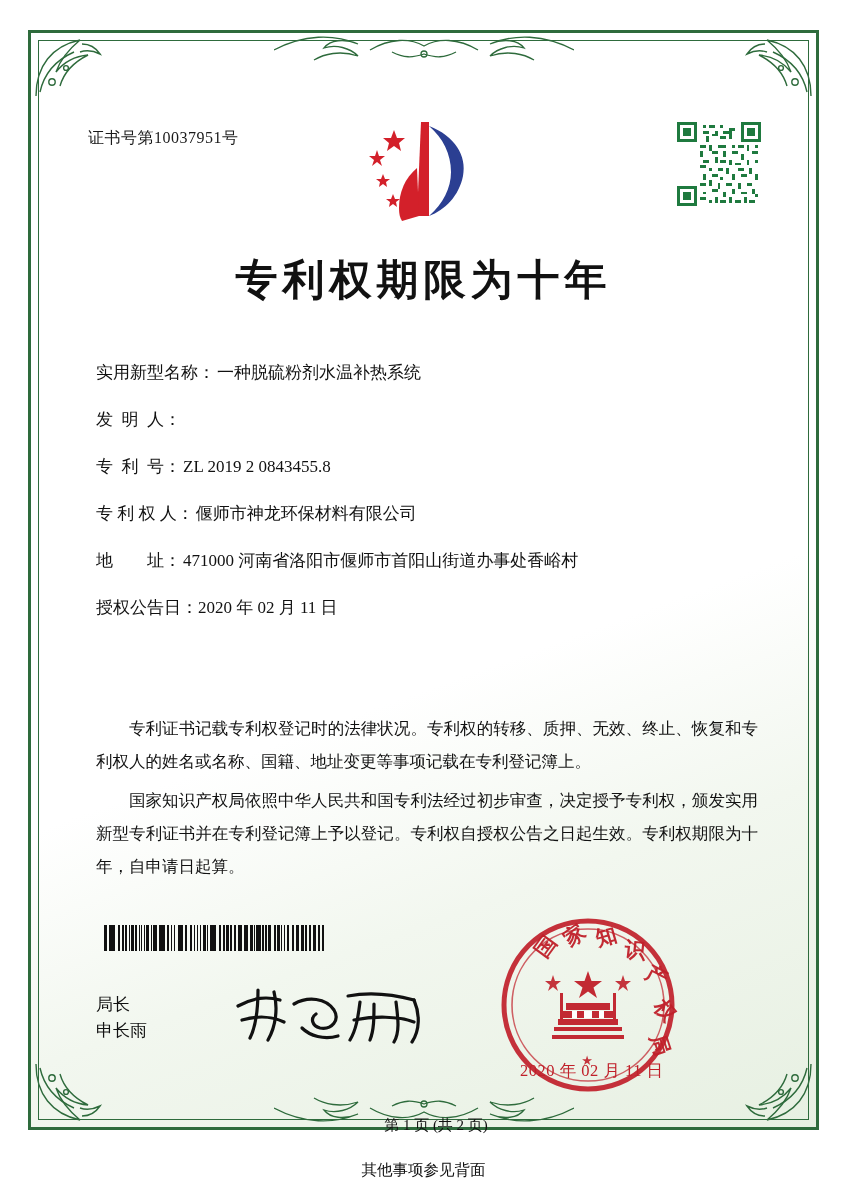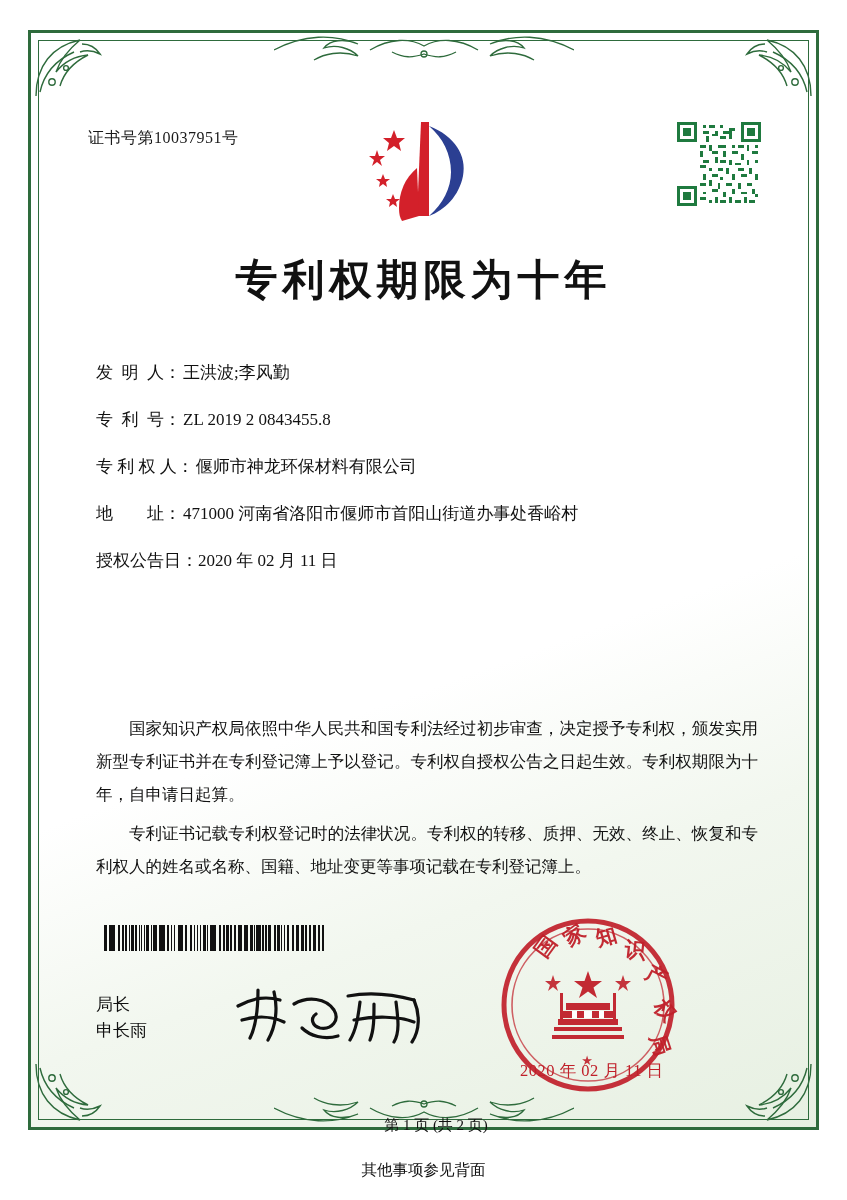--- a/index.html
+++ b/index.html
@@ -397,44 +397,47 @@
         <rect x="25" y="27" width="2" height="1"></rect>
           <rect x="27" y="25" width="1" height="1"></rect>
       </g>
     </svg>
   </div>
 
   <div class="title">专利权期限为十年</div>
 
   <div class="fields">
     <div class="field-row">
+      <span class="field-label">实用新型名称：</span>
+      <span class="field-value">一种脱硫粉剂水温补热系统</span>
+    </div>
+    <div class="field-row">
       <span class="field-label">发  明  人：</span>
-      <span class="field-value">王洪波;李风勤</span>
     </div>
     <div class="field-row">
       <span class="field-label">专  利  号：</span>
       <span class="field-value">ZL 2019 2 0843455.8</span>
     </div>
     <div class="field-row">
       <span class="field-label">专 利 权 人：</span>
       <span class="field-value">偃师市神龙环保材料有限公司</span>
     </div>
     <div class="field-row">
       <span class="field-label">地        址：</span>
       <span class="field-value">471000 河南省洛阳市偃师市首阳山街道办事处香峪村</span>
     </div>
     <div class="field-row two-col">
       <span class="field-label">授权公告日：</span>
       <span>2020 年 02 月 11 日</span>
     </div>
   </div>
 
   <div class="paras">
+    <div class="para">专利证书记载专利权登记时的法律状况。专利权的转移、质押、无效、终止、恢复和专利权人的姓名或名称、国籍、地址变更等事项记载在专利登记簿上。</div>
     <div class="para">国家知识产权局依照中华人民共和国专利法经过初步审查，决定授予专利权，颁发实用新型专利证书并在专利登记簿上予以登记。专利权自授权公告之日起生效。专利权期限为十年，自申请日起算。</div>
-    <div class="para">专利证书记载专利权登记时的法律状况。专利权的转移、质押、无效、终止、恢复和专利权人的姓名或名称、国籍、地址变更等事项记载在专利登记簿上。</div>
   </div>
 
   <div class="barcode" id="barcode">
       <i style="width:3px"></i>
       <i style="width:3px;background:transparent"></i>
       <i style="width:4px"></i>
       <i style="width:1px;background:transparent"></i>
       <i style="width:2px"></i>
       <i style="width:3px;background:transparent"></i>
       <i style="width:3px"></i>

